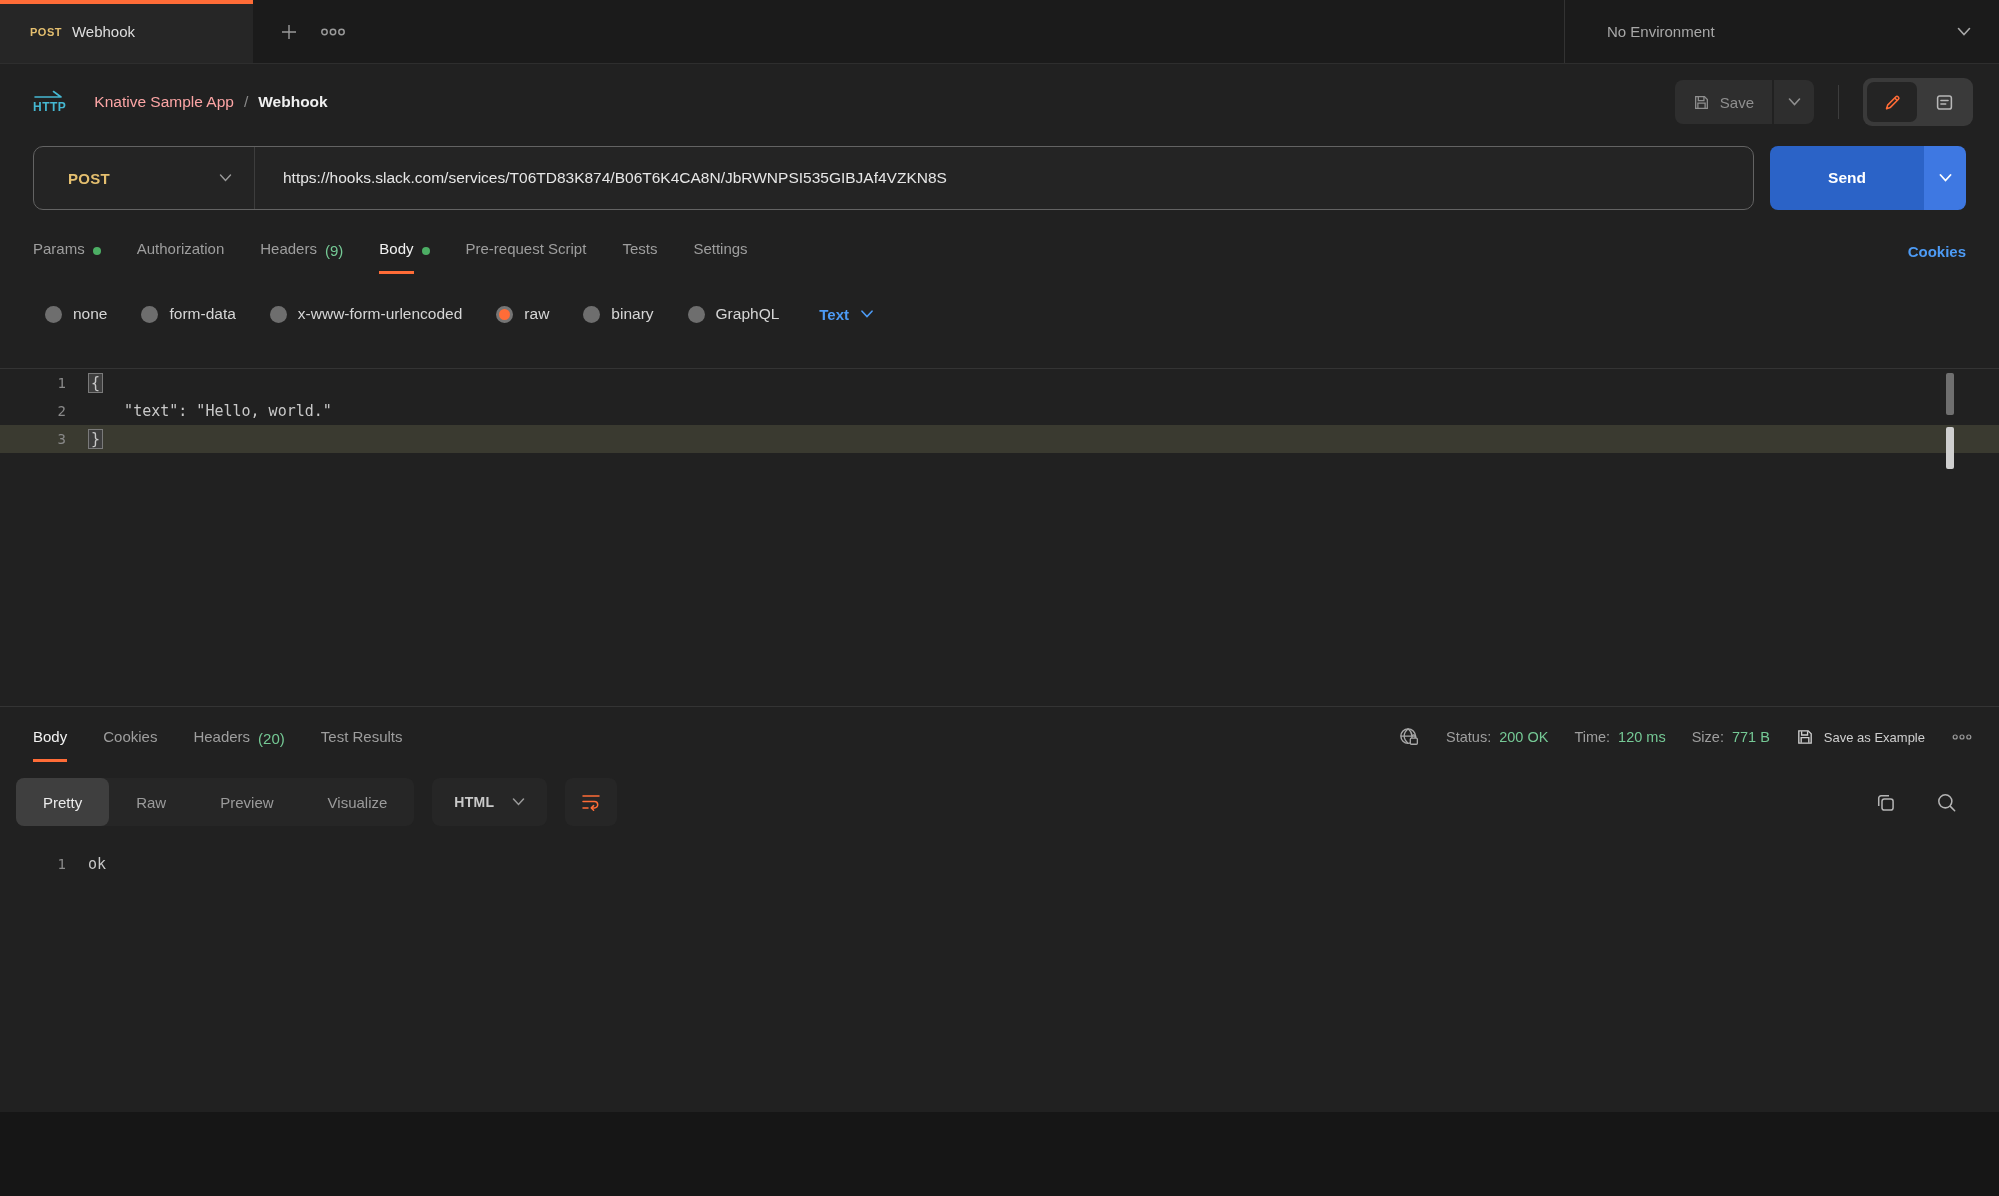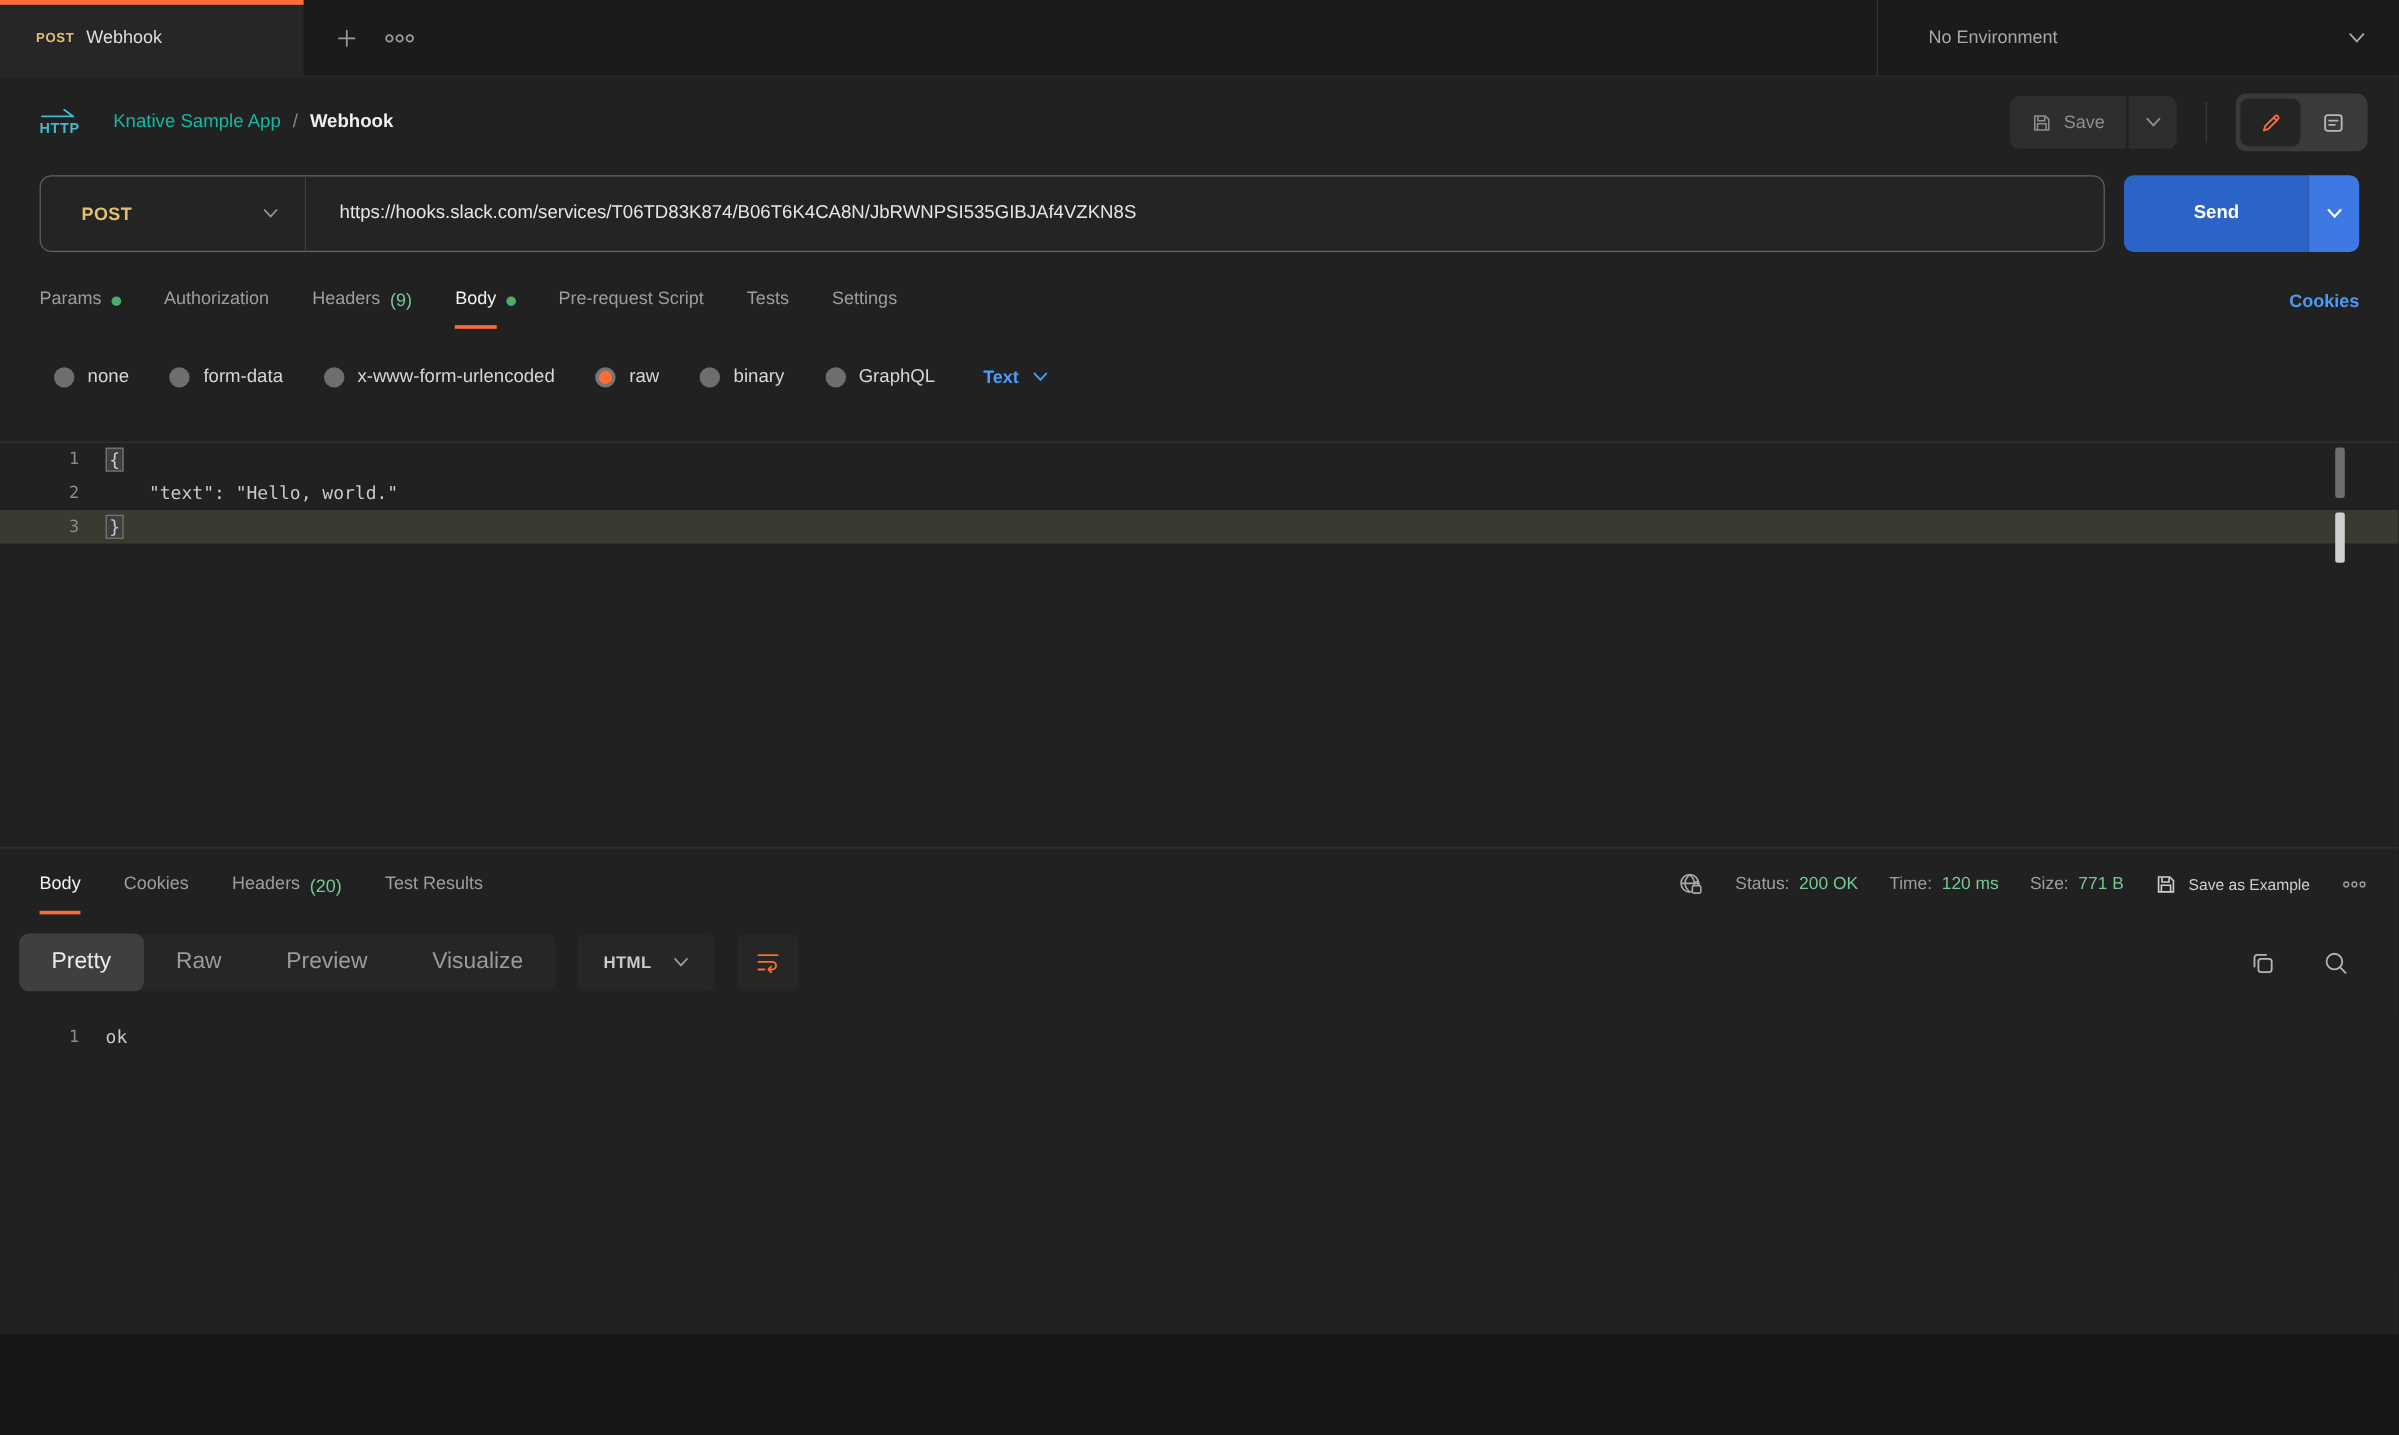--- a/index.html
+++ b/index.html
@@ -22,21 +22,21 @@
   .tab-action.plus { margin-left:14px; }
   .topbar-spacer { flex:1; }
   .env-divider { width:1px; background:#333; }
   .env-select { width:434px; display:flex; align-items:center; padding:0 28px 0 42px; color:#a8a8a8; cursor:pointer; }
   .env-select .env-label { flex:1; font-size:15px; }
 
   
   .header-row { height:76px; display:flex; align-items:center; padding:0 26px 0 33px; }
   .http-badge { display:flex; flex-direction:column; align-items:flex-start; color:#45b8d2; margin-right:28px; }
   .http-badge .proto { font-size:12px; font-weight:700; letter-spacing:.5px; margin-top:1px; }
-  .crumb-collection { color:#14b8a6; font-size:15.5px; }
+  .crumb-collection { color:#fca5a5; font-size:15.5px; }
   .crumb-sep { margin:0 10px; color:#8a8a8a; font-size:15.5px; }
   .crumb-request { color:#f0f0f0; font-size:15.5px; font-weight:600; }
   .header-spacer { flex:1; }
   .save-group { display:flex; align-items:stretch; height:44px; }
   .save-main { display:flex; align-items:center; gap:10px; background:#2e2e2e; color:#8f8f8f; border-radius:8px 0 0 8px; padding:0 18px; cursor:pointer; }
   .save-main .save-label { font-size:15px; }
   .save-caret { display:flex; align-items:center; justify-content:center; width:42px; background:#2e2e2e; border-left:2px solid #212121; border-radius:0 8px 8px 0; color:#8f8f8f; cursor:pointer; }
   .hdr-divider { width:1px; height:34px; background:#3d3d3d; margin:0 24px; }
   .edit-group { display:flex; align-items:center; background:#3a3a3a; border-radius:9px; padding:4px; gap:2px; }
   .edit-cell { width:50px; height:40px; display:flex; align-items:center; justify-content:center; border-radius:7px; cursor:pointer; }
@@ -91,21 +91,21 @@
   .meta-pair { display:flex; align-items:center; gap:8px; font-size:14.5px; }
   .meta-label { color:#9e9e9e; }
   .meta-value { color:#75c995; }
   .globe-wrap { color:#a8a8a8; }
   .save-example { display:flex; align-items:center; gap:10px; color:#cfcfcf; font-size:13px; cursor:pointer; }
   .resp-more { color:#9a9a9a; cursor:pointer; }
 
   
   .resp-toolbar { display:flex; align-items:center; margin:16px 42px 0 16px; }
   .view-tabs { display:flex; background:#262626; border-radius:8px; height:48px; align-items:stretch; }
-  .view-seg { display:flex; align-items:center; padding:0 27px; color:#9b9b9b; font-size:19px; border-radius:8px; cursor:pointer; }
+  .view-seg { display:flex; align-items:center; padding:0 27px; color:#9b9b9b; font-size:15px; border-radius:8px; cursor:pointer; }
   .view-seg.active { background:#3f3f3f; color:#ececec; }
   .fmt-btn { display:flex; align-items:center; gap:18px; background:#262626; border-radius:8px; height:48px; padding:0 22px; margin-left:18px; color:#c9c9c9; cursor:pointer; }
   .fmt-btn .fmt-label { font-size:14px; font-weight:700; letter-spacing:.3px; }
   .fmt-btn .chev { color:#9a9a9a; }
   .wrap-btn { width:52px; height:48px; background:#262626; border-radius:8px; margin-left:18px; display:flex; align-items:center; justify-content:center; color:#ff6c37; cursor:pointer; }
   .toolbar-spacer { flex:1; }
   .tool-icon { color:#b5b5b5; cursor:pointer; margin-left:40px; }
 
   
   .resp-body { margin-top:24px; font-family:"DejaVu Sans Mono", monospace; }

